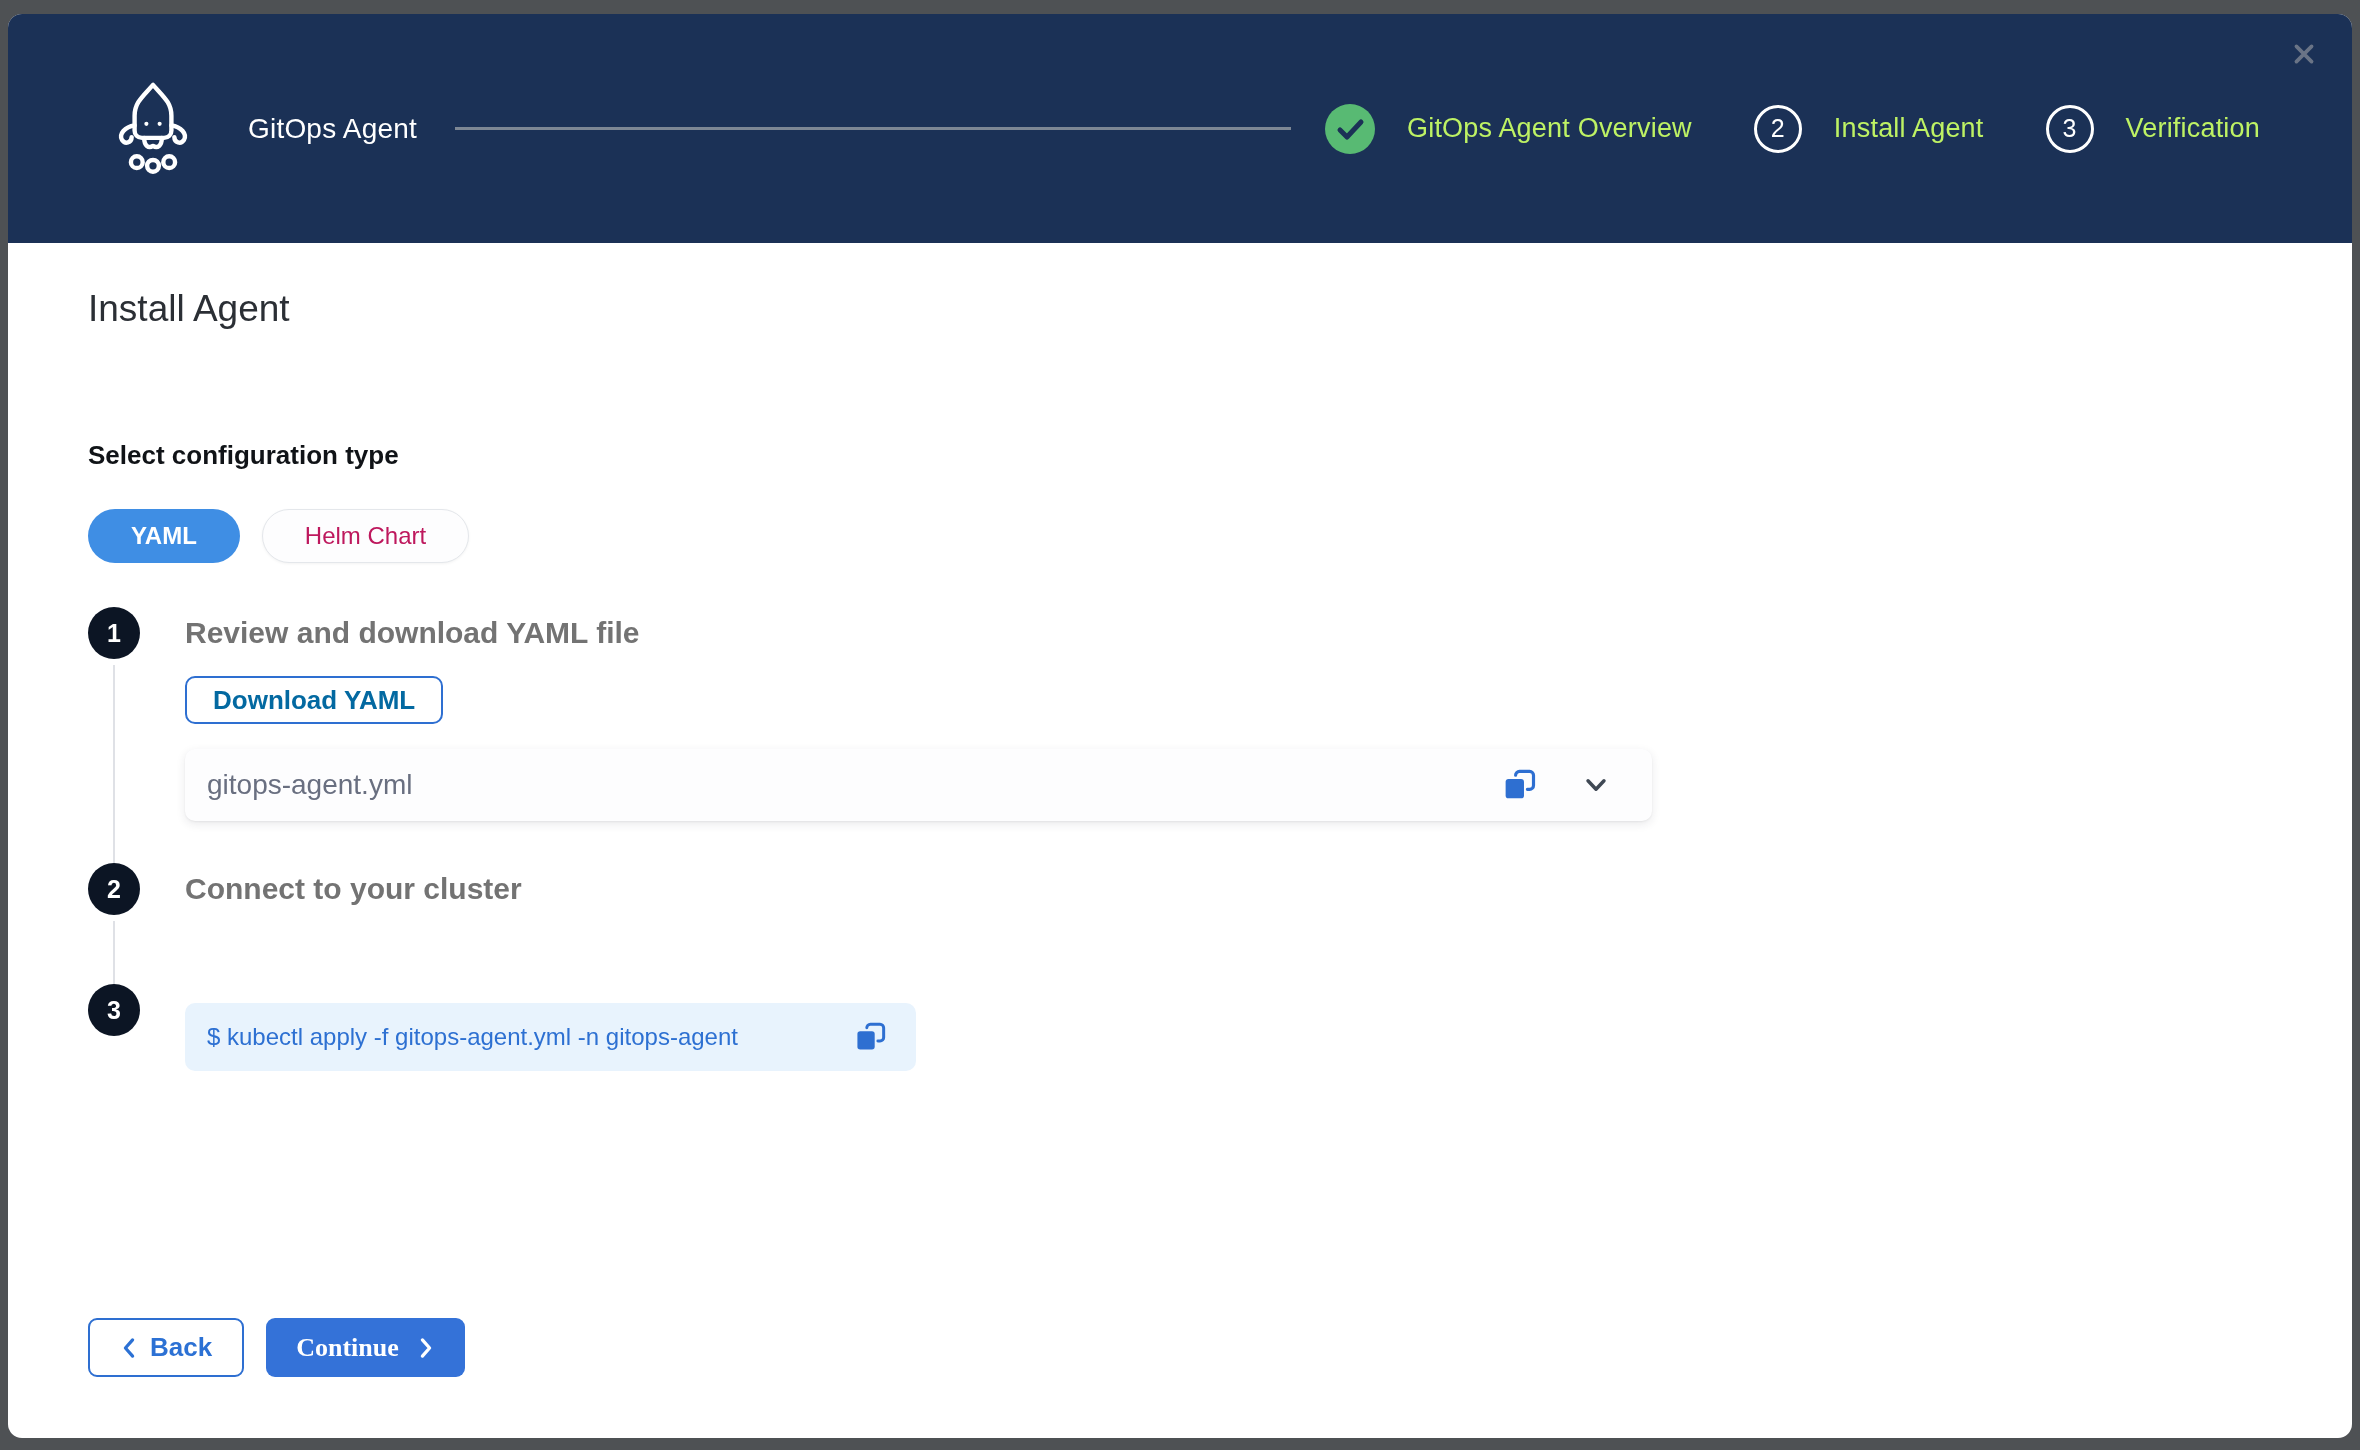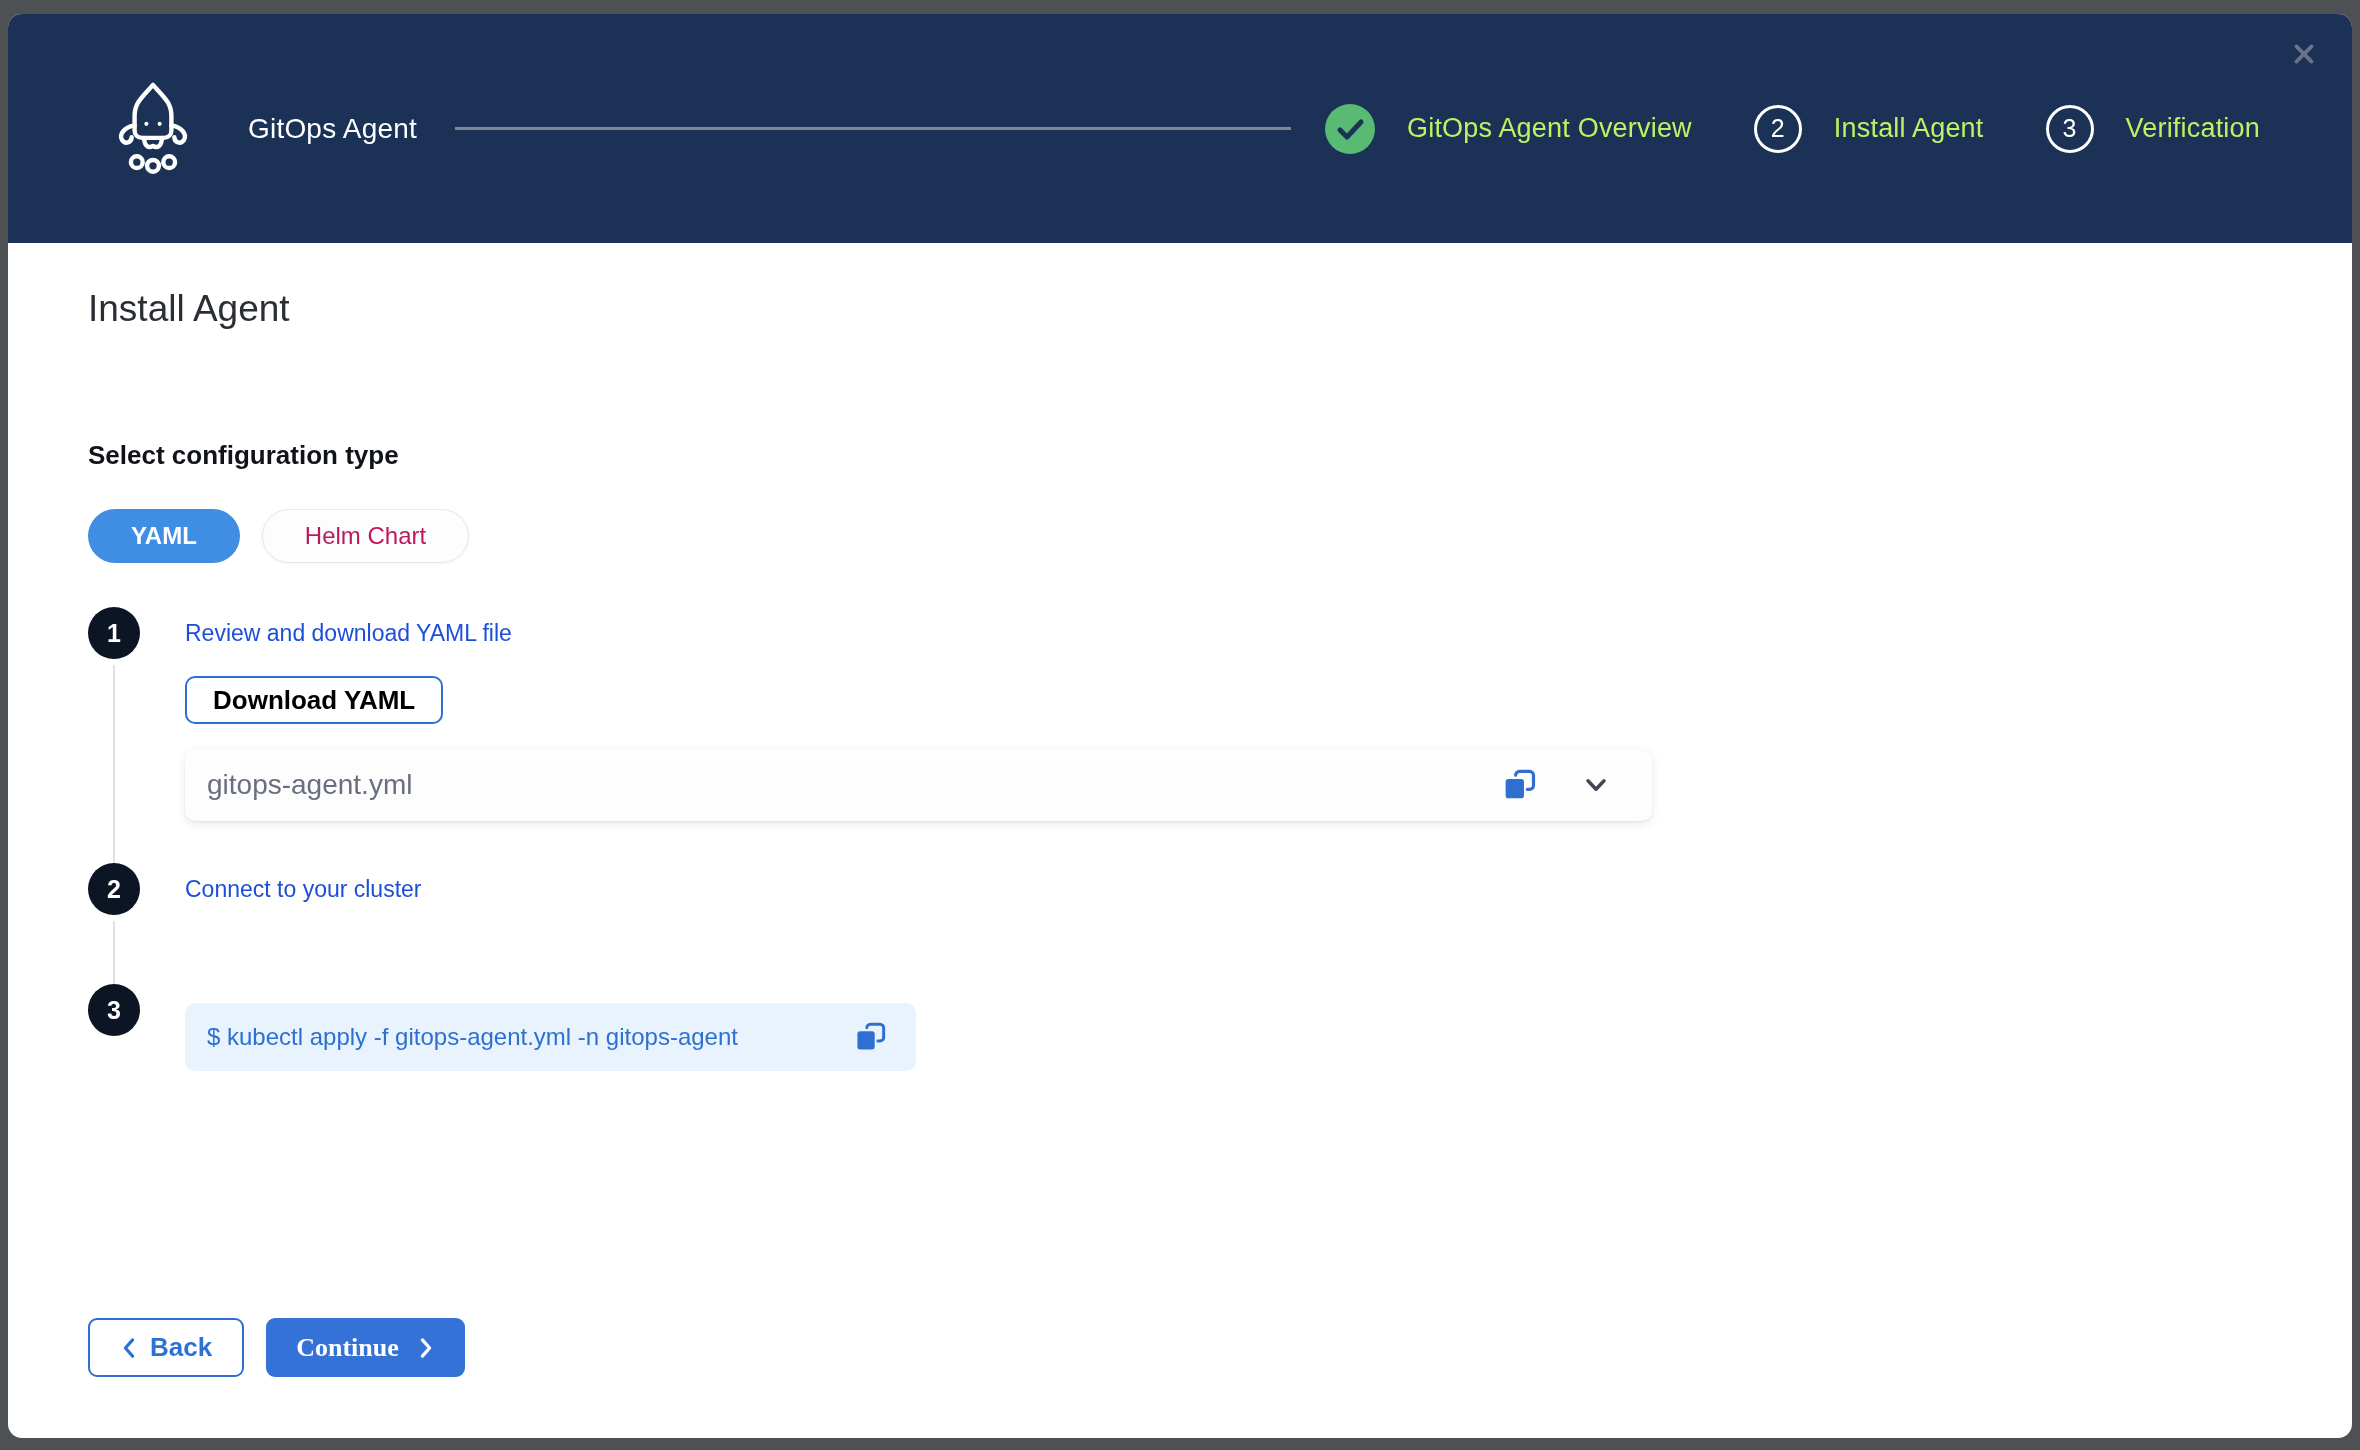--- a/index.html
+++ b/index.html
@@ -76,26 +76,26 @@
   .steps { margin-top: 44px; }
   .step { display: flex; }
   .step-rail { width: 52px; flex: 0 0 52px; display: flex; flex-direction: column; align-items: center; }
   .step-circle {
     width: 52px; height: 52px; border-radius: 50%; background: #0c1524;
     color: #ffffff; font-size: 25px; font-weight: 700;
     display: flex; align-items: center; justify-content: center; flex: 0 0 auto;
   }
   .step-line { width: 2px; flex: 1 1 auto; background: #dfe1e6; margin-top: 6px; }
   .step-content { flex: 1 1 auto; margin-left: 45px; }
-  .step-title { font-size: 23px; font-weight: 400; color: #1d4ed8; line-height: 52px; }
+  .step-title { font-size: 30px; font-weight: 700; color: #737373; line-height: 52px; }
 
   .dl-btn {
     margin-top: 17px; height: 48px; padding: 0 26px;
     background: #ffffff; border: 2px solid #2e6fd1; border-radius: 10px;
-    color: #000000; font-size: 26px; font-weight: 700;
+    color: #0369a1; font-size: 26px; font-weight: 700;
     display: inline-flex; align-items: center; cursor: pointer;
     font-family: inherit;
   }
 
   .file-box {
     margin-top: 25px; width: 1467px; height: 72px;
     background: #fdfdfe; border-radius: 10px;
     box-shadow: 0 3px 10px rgba(40,41,61,.10), 0 1px 2px rgba(0,0,0,.05);
     display: flex; align-items: center; padding: 0 40px 0 22px;
     cursor: pointer;

